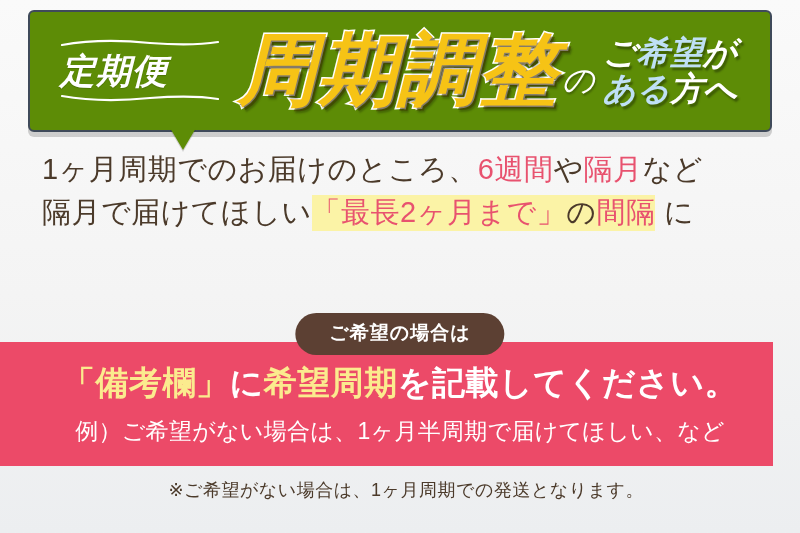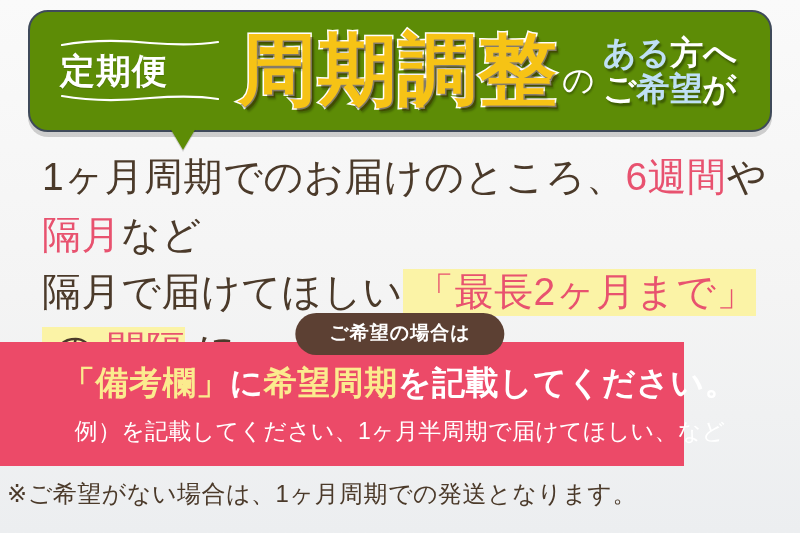--- a/index.html
+++ b/index.html
@@ -28,26 +28,27 @@
     left: 28px;
     top: 10px;
     width: 744px;
     height: 122px;
   }
   .header-pill {
     position: absolute;
     inset: 0;
     background: #5d8c06;
     border: 2px solid #3f4a5a;
-    border-radius: 20px;
+    border-radius: 6px;
     box-shadow: 0 5px 0 0 rgba(0,0,0,0.17);
     box-sizing: border-box;
     display: flex;
     align-items: center;
     padding: 0 18px 0 26px;
+    font-style: italic;
   }
   .header-tail {
     position: absolute;
     left: 142px;
     top: 118px;
     width: 0;
     height: 0;
     border-left: 13px solid transparent;
     border-right: 13px solid transparent;
     border-top: 22px solid #5d8c06;
@@ -118,29 +119,29 @@
   .c-white { color: #ffffff; }
   .c-blue  { color: #bfe0f5; }
 
   
   .body-copy {
     position: absolute;
     left: 42px;
     top: 148px;
     width: 726px;
     color: #4b3a2a;
-    font-size: 39px;
+    font-size: 29px;
     line-height: 1.48;
     letter-spacing: 0.5px;
     font-weight: 400;
   }
   .pink { color: #e8526f; }
   .hl {
     background: #fbf3a6;
-    padding: 1px 0 3px 12px;
+    padding: 1px 0 3px 0;
     box-decoration-break: clone;
     -webkit-box-decoration-break: clone;
   }
 
   
   .pill-label {
     position: absolute;
     left: 50%;
     transform: translateX(-50%);
     top: 313px;
@@ -153,21 +154,21 @@
     padding: 7px 34px 9px 34px;
     border-radius: 22px;
     white-space: nowrap;
   }
 
   
   .pink-band {
     position: absolute;
     left: 0;
     top: 342px;
-    width: 684px;
+    width: 773px;
     height: 124px;
     background: #ec4a68;
   }
   .pink-main {
     position: absolute;
     left: 0;
     top: 19px;
     width: 800px;
     text-align: center;
     color: #ffffff;
@@ -189,23 +190,23 @@
     letter-spacing: 0.3px;
     white-space: nowrap;
   }
 
   
   .footnote {
     position: absolute;
     left: 0;
     top: 478px;
     width: 644px;
-    text-align: center;
+    text-align: right;
     color: #4b3a2a;
-    font-size: 24px;
+    font-size: 18px;
     font-weight: 400;
     letter-spacing: 0.5px;
     white-space: nowrap;
   }
 </style>
 </head>
 <body>
 
 <div class="banner">
 
@@ -220,37 +221,37 @@
         <svg class="wave wave-bot" viewBox="0 0 160 9" preserveAspectRatio="none">
           <path d="M2,3 C30,8 60,8 90,5 C115,3 140,3 158,6" fill="none" stroke="#ffffff" stroke-width="2.2" stroke-linecap="round"></path>
         </svg>
       </div>
 
       <div class="kv-main">周期調整</div>
 
       <div class="kv-no">の</div>
 
       <div class="kibou">
+        <span class="ln"><span class="c-white">ご</span><span class="c-blue">希望</span><span class="c-white">が</span></span>
         <span class="ln"><span class="c-blue">ある</span><span class="c-white">方へ</span></span>
-        <span class="ln"><span class="c-white">ご</span><span class="c-blue">希望</span><span class="c-white">が</span></span>
       </div>
 
     </div>
     <div class="header-tail"></div>
   </div>
 
   <div class="body-copy">
     <span>1ヶ月周期でのお届けのところ、</span><span class="pink">6週間</span><span>や</span><span class="pink">隔月</span><span>など</span><br>
     <span>隔月で届けてほしい</span><span class="hl pink">「最長2ヶ月まで」</span><span class="hl">の</span><span class="hl pink">間隔</span><span> に</span><br>
   </div>
 
   <div class="pill-label">ご希望の場合は</div>
 
   <div class="pink-band">
     <div class="pink-main">
       <span class="yellow">「備考欄」</span><span>に</span><span class="yellow">希望周期</span><span>を記載してください。</span>
     </div>
-    <div class="pink-ex">例）を記載してください、1ヶ月半周期で届けてほしい、など</div>
+    <div class="pink-ex">例）ご希望がない場合は、1ヶ月半周期で届けてほしい、など</div>
   </div>
 
   <div class="footnote">※ご希望がない場合は、1ヶ月周期での発送となります。</div>
 
 </div>
 
 </body></html>

